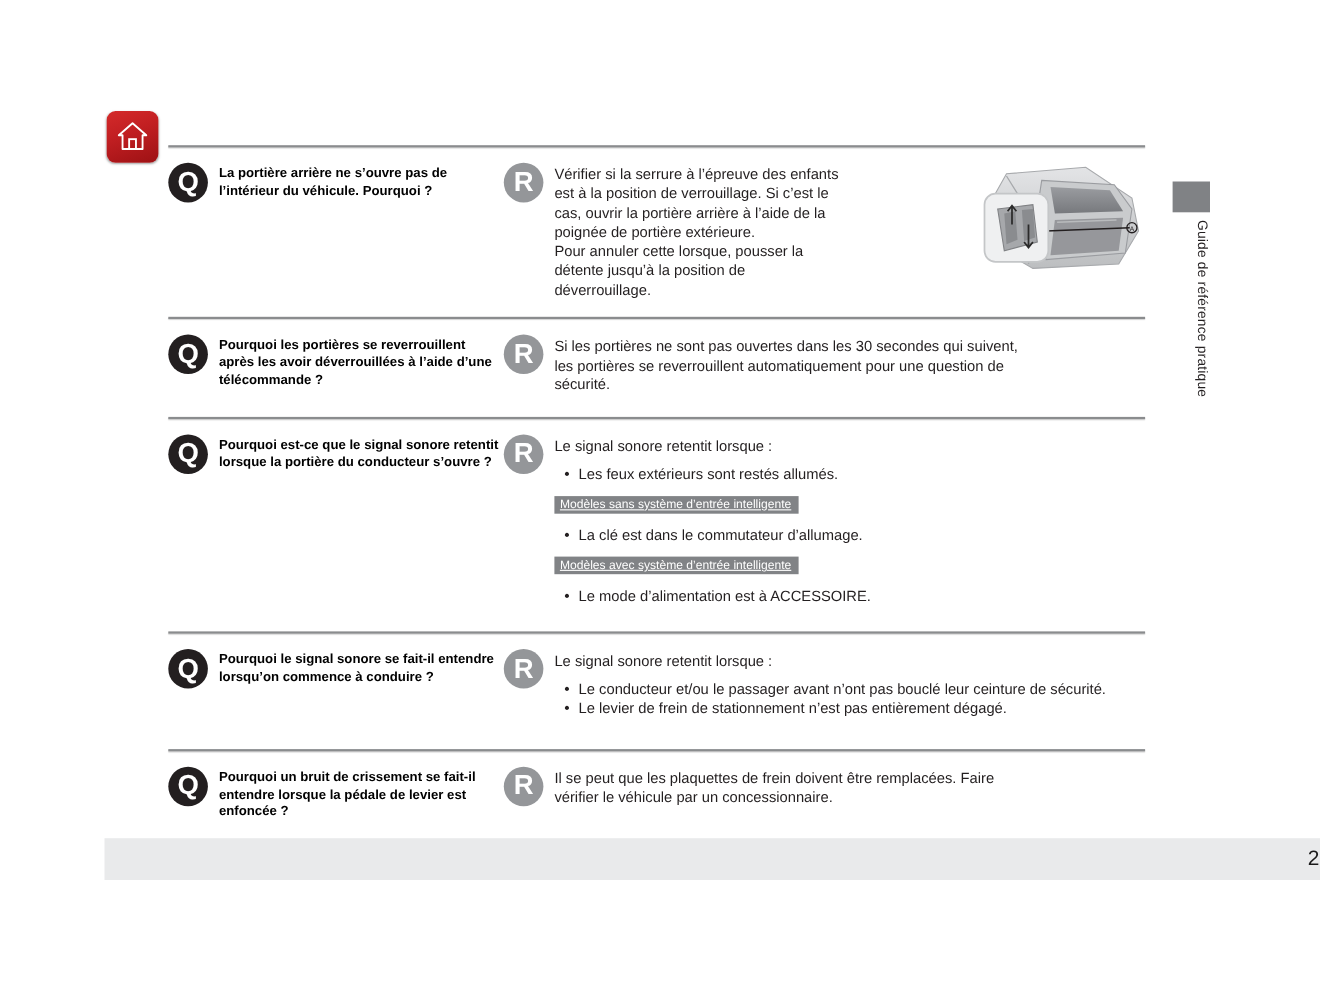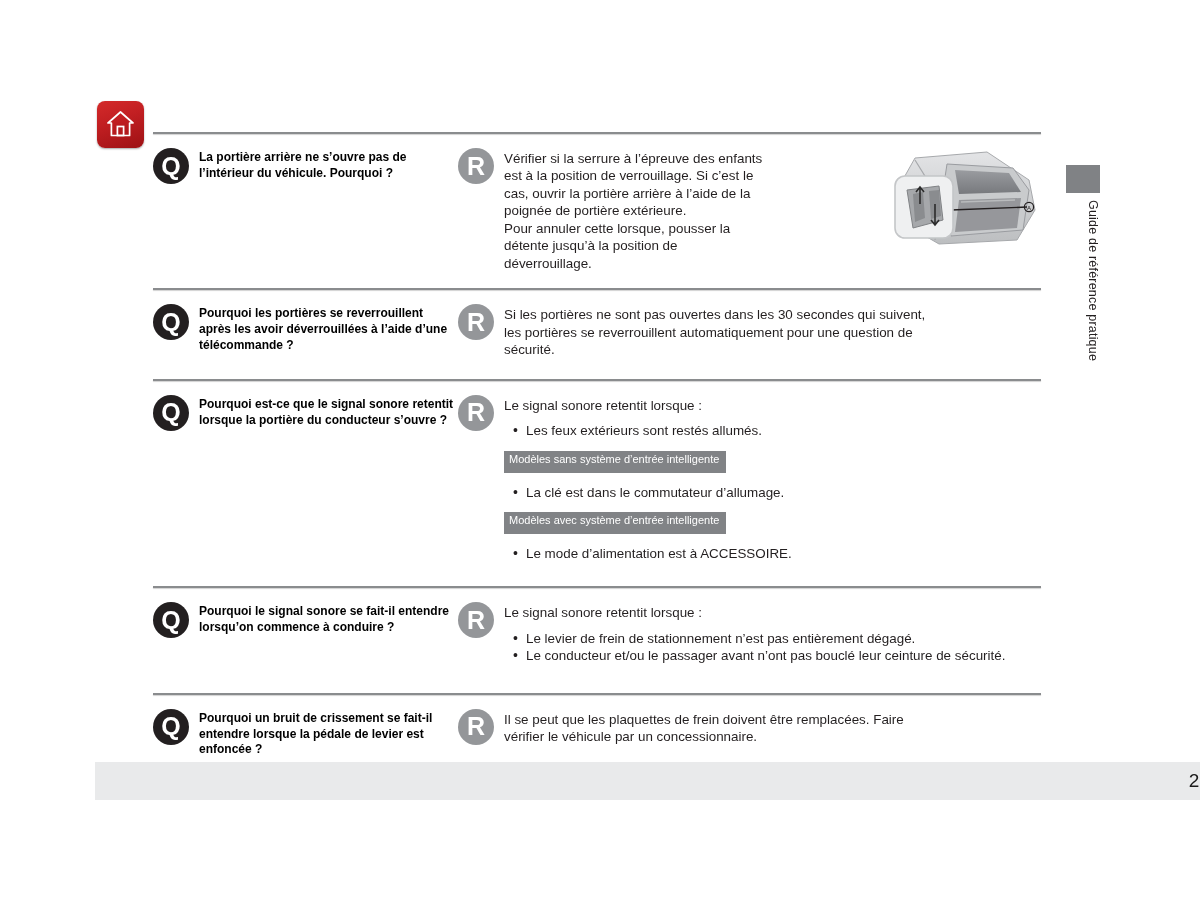--- a/index.html
+++ b/index.html
@@ -167,23 +167,24 @@
     top: -1px;
     font-size: 14px;
   }
 
   .model-badge {
     display: inline-block;
     background: #818386;
     color: #ffffff;
     font-size: 11px;
     line-height: 1.35;
-    padding: 1px 7px 6px 5px;
+    padding: 1px 7px 0 5px;
     margin: 3px 0 3px 0;
     white-space: nowrap;
+    text-decoration: underline;
   }
 
   
   .illus {
     position: absolute;
     right: 0;
     top: 10px;
     width: 152px;
     height: 112px;
   }
@@ -322,22 +323,22 @@
     <div class="qa-row" style="padding-top:14px;padding-bottom:20px;">
       <div class="q-col">
         <div class="badge q">Q</div>
         <div class="q-text">Pourquoi le signal sonore se fait-il entendre lorsqu’on commence à conduire ?</div>
       </div>
       <div class="a-col">
         <div class="badge r">R</div>
         <div class="a-text">
           <p>Le signal sonore retentit lorsque :</p>
           <ul class="bullets">
+            <li>Le conducteur et/ou le passager avant n’ont pas bouclé leur ceinture de sécurité.</li>
             <li>Le levier de frein de stationnement n’est pas entièrement dégagé.</li>
-            <li>Le conducteur et/ou le passager avant n’ont pas bouclé leur ceinture de sécurité.</li>
           </ul>
         </div>
       </div>
     </div>
 
     <div class="divider"></div>
 
     <div class="qa-row" style="padding-top:14px;padding-bottom:22px;">
       <div class="q-col">
         <div class="badge q">Q</div>

